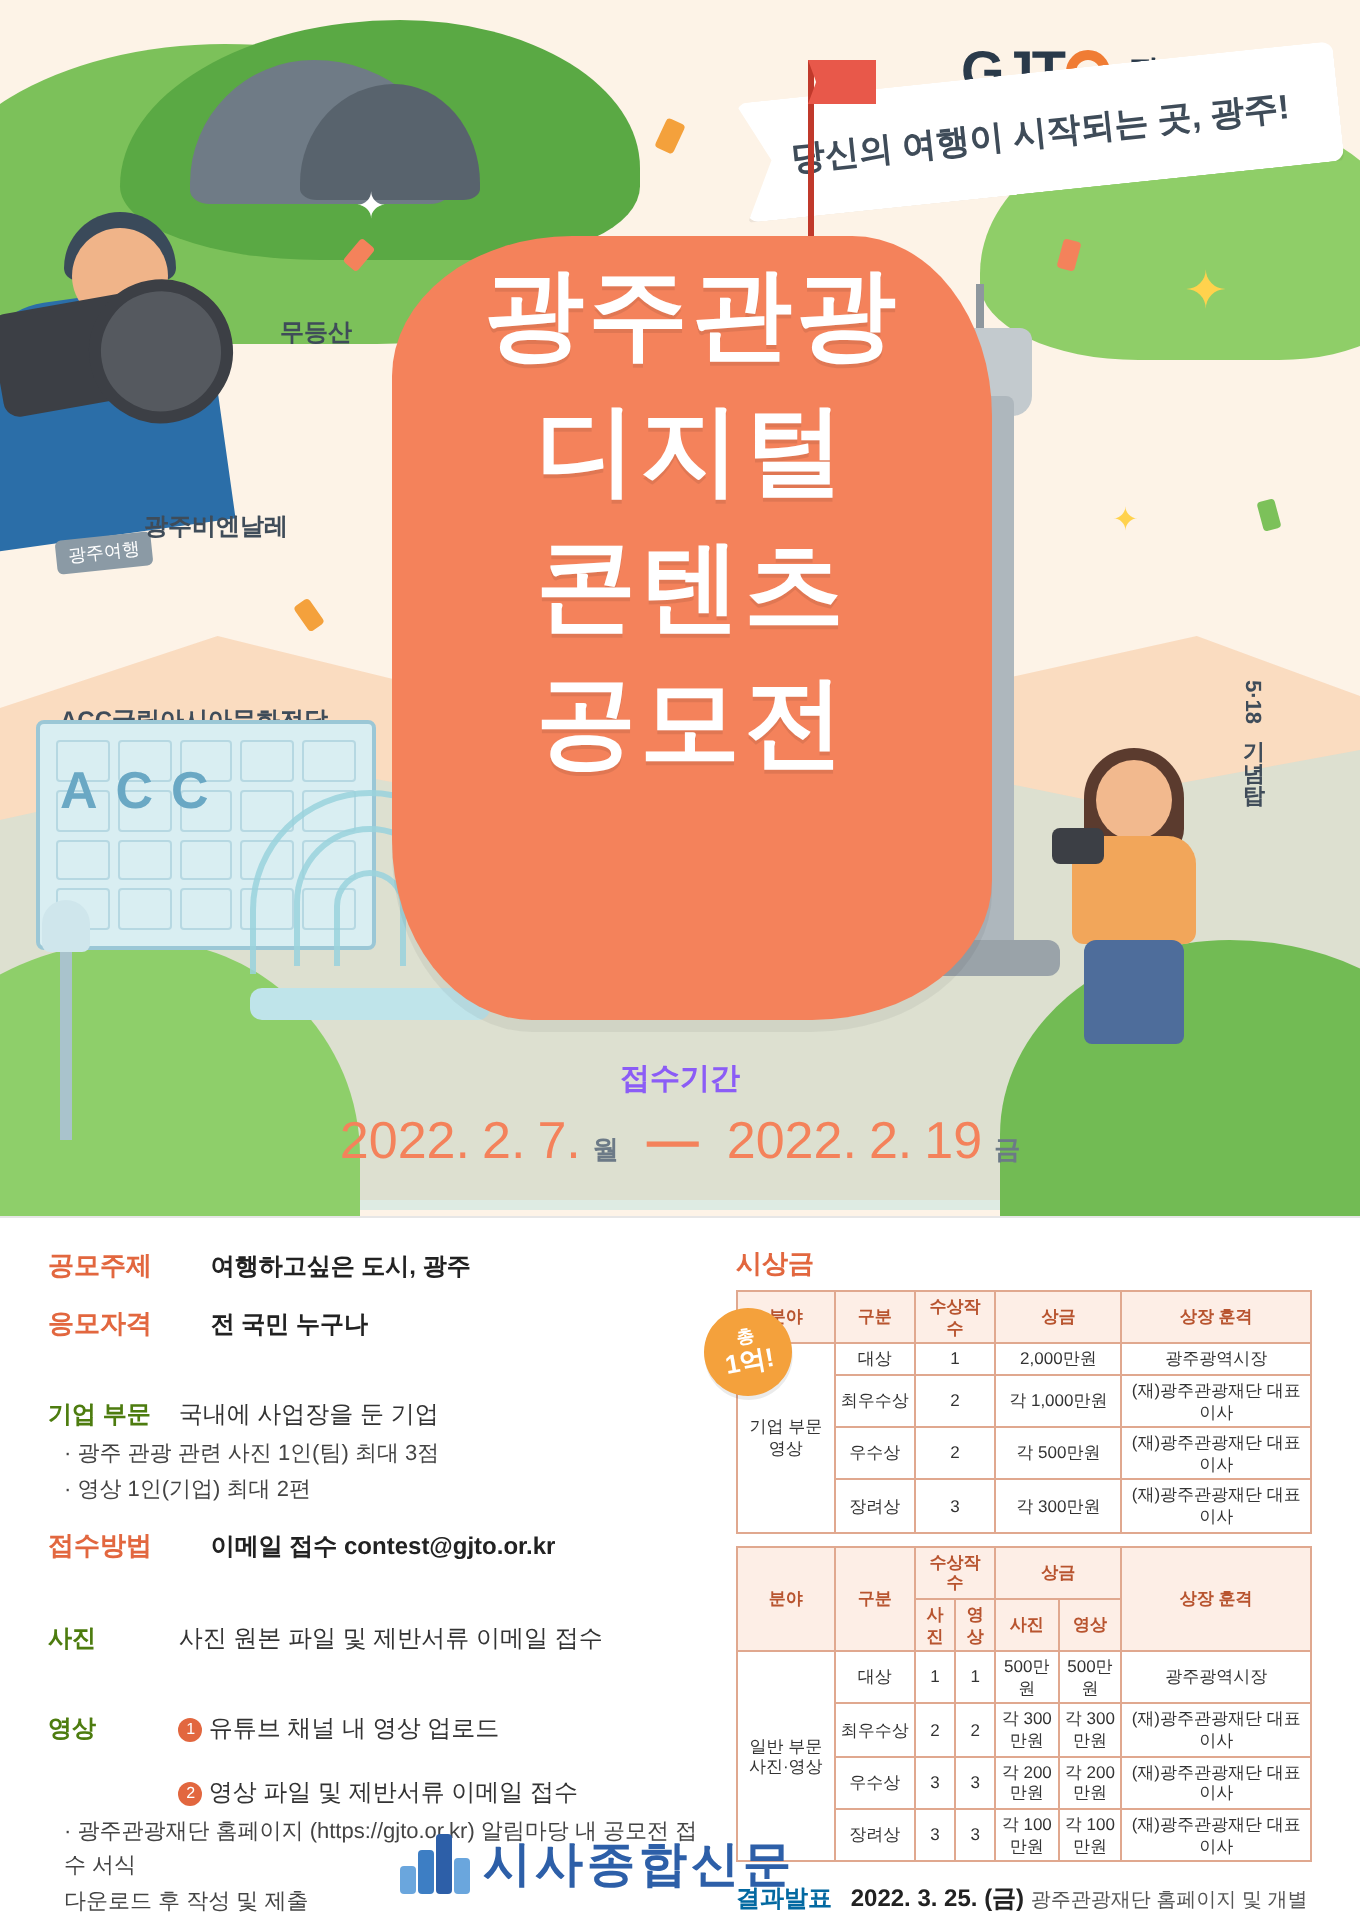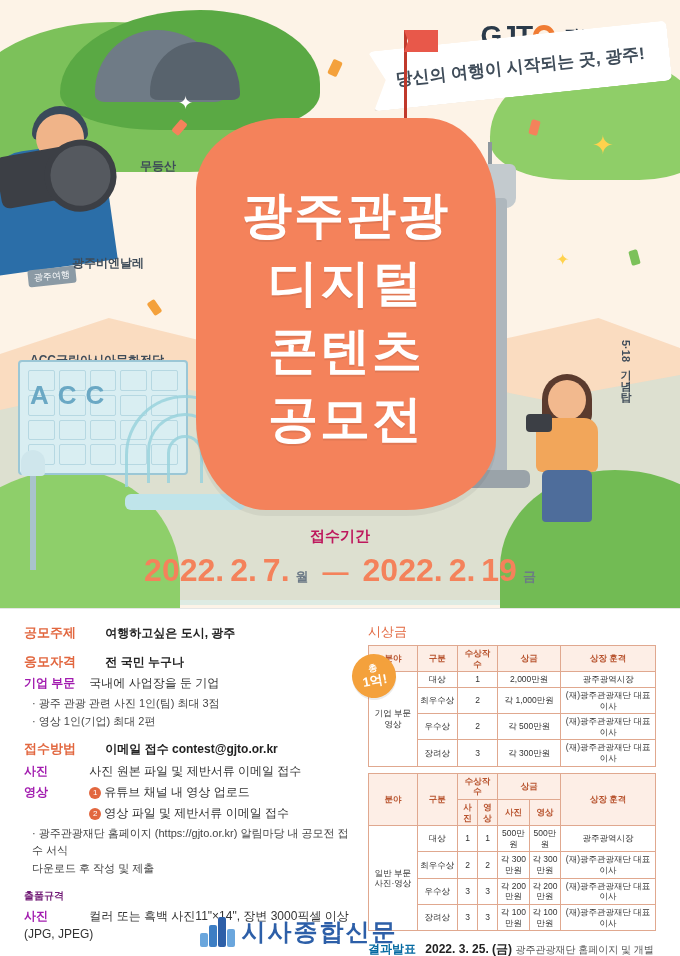--- a/index.html
+++ b/index.html
@@ -184,21 +184,21 @@
     clip-path: polygon(0 0, 100% 0, 100% 100%, 0 100%, 5% 50%);
     display:flex; align-items:center; justify-content:center;
   }
   .ribbon span { font-size:17px; font-weight:700; color:#3f4c59; }
 
   
   .title-card {
     position:absolute; left:196px; top:118px; width:300px; height:392px;
     background:#f4825b; border-radius:90px 70px 90px 70px / 70px 90px 70px 90px;
     box-shadow:0 6px 0 rgba(0,0,0,.05);
-    display:flex; flex-direction:column; align-items:center; justify-content:center;
+    display:flex; flex-direction:column; align-items:center; 
     gap:2px; padding-top:6px;
   }
   .title-card div {
     color:#fff; font-size:50px; font-weight:800; letter-spacing:2px; line-height:1.32;
     text-shadow:0 2px 0 rgba(0,0,0,.08);
   }
   .sparkle {
     position:absolute; color:#ffd24d; font-size:26px;
   }
 
@@ -208,51 +208,51 @@
   }
   .lbl.vert {
     writing-mode:vertical-rl; font-size:11px;
   }
 
   
   .date-band {
     position:absolute; left:0; top:508px; width:680px; height:100px;
     display:flex; flex-direction:column; align-items:center; justify-content:center;
   }
-  .date-label { font-size:15px; font-weight:700; color:#be185d; margin-bottom:6px; }
+  .date-label { font-size:15px; font-weight:700; color:#8b5cf6; margin-bottom:6px; }
   .date-row { display:flex; align-items:baseline; gap:6px; color:#f4825b; }
-  .date-row .big { font-size:32px; font-weight:700; }
+  .date-row .big { font-size:26px; font-weight:400; }
   .date-row .small { font-size:13px; font-weight:700; color:#6c7a87; }
   .date-row .dash { font-size:26px; font-weight:700; color:#f4825b; margin:0 8px; }
 
   
   .info {
     position:absolute; left:0; top:608px; width:680px; height:256px;
     background:#fff; border-top:1px solid #e6e6e6;
     padding:14px 24px 0 24px;
     display:flex; gap:14px;
   }
   .col-left { width:330px; }
   .col-right { flex:1; }
 
   .h { font-size:13px; font-weight:800; color:#e2673f; display:inline-block; width:78px; }
   .h2 { font-size:10px; font-weight:800; color:#701a75; }
   .row { margin-bottom:3px; font-size:12px; color:#333; line-height:1.5; }
-  .row .k { display:inline-block; width:62px; color:#a21caf; font-weight:700; }
+  .row .k { display:inline-block; width:62px; color:#4d7c0f; font-weight:700;margin-top:24px; }
   .strong { font-weight:700; color:#222; }
   .sub { font-size:11px; color:#444; padding-left:8px; line-height:1.6; }
   .sec { margin-top:9px; }
   .num-badge {
     display:inline-block; width:12px; height:12px; line-height:12px; text-align:center;
     border-radius:50%; background:#e2673f; color:#fff; font-size:8px; margin-right:3px;
     vertical-align:1px;
   }
 
   
-  .prize-title { font-size:13px; font-weight:400; color:#e2673f; margin-bottom:4px; }
+  .prize-title { font-size:13px; font-weight:700; color:#e2673f; margin-bottom:4px; }
   table.prize {
     width:100%; border-collapse:collapse; font-size:8.5px; color:#333;
   }
   table.prize th, table.prize td {
     border:1px solid #e0a88f; padding:2px 2px; text-align:center; line-height:1.25;
   }
   table.prize th { background:#fdeee6; font-weight:700; color:#b8542f; }
   .stamp {
     position:absolute; left:352px; top:654px; width:44px; height:44px;
     background:#f4a13c; color:#fff; border-radius:50%;

